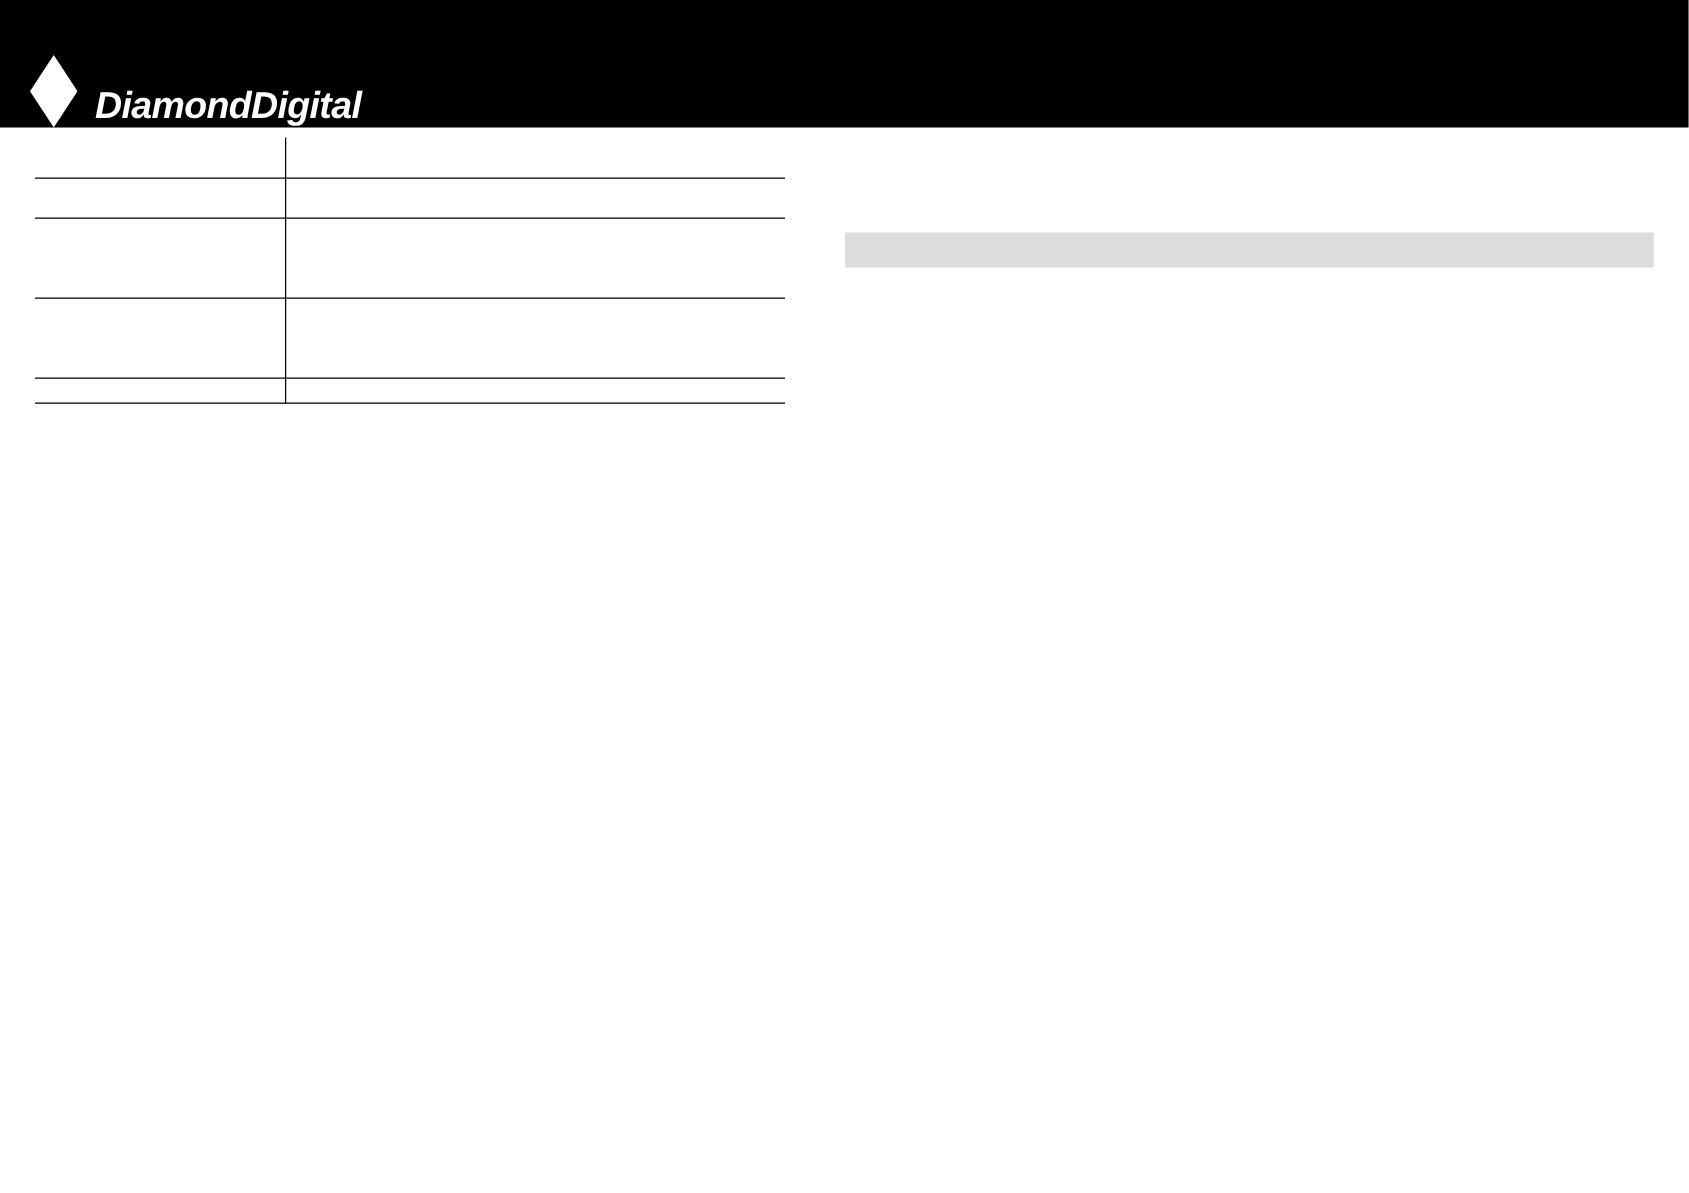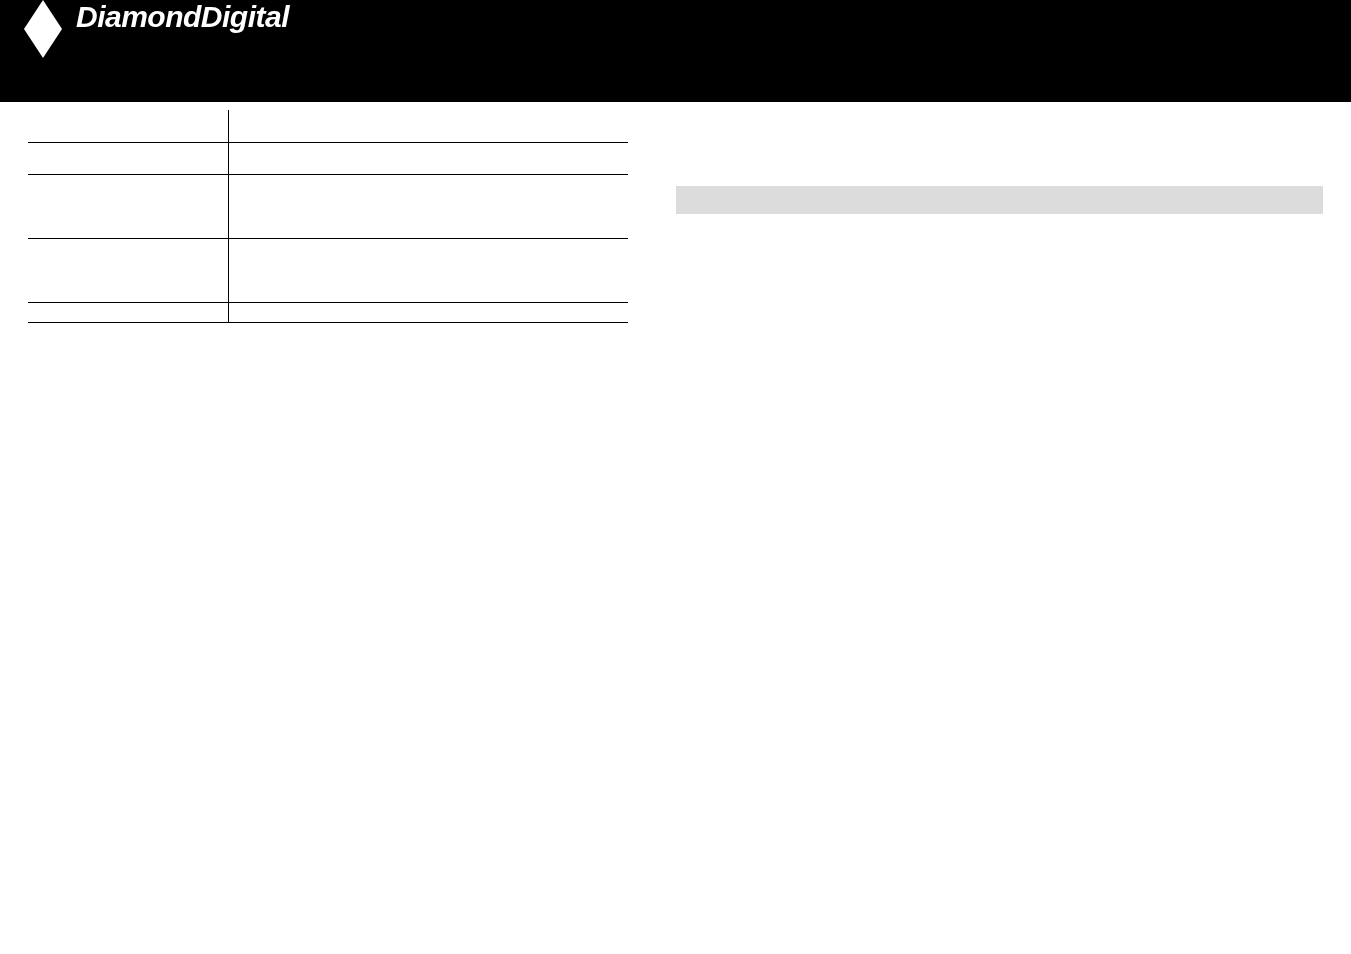--- a/index.html
+++ b/index.html
@@ -3,21 +3,21 @@
 <meta charset="utf-8">
 <style>
   * { box-sizing: border-box; margin: 0; padding: 0; }
   html, body { width: 1351px; height: 954px; background: #fff; font-family: Arial, Helvetica, sans-serif; }
   
   .header {
     width: 100%;
     height: 102px;
     background: #000;
     display: flex;
-    align-items: flex-start;
+    align-items: flex-end;
     padding-left: 24px;
   }
   
   .diamond-icon {
     width: 38px;
     height: 58px;
     position: relative;
     margin-right: 14px;
   }
   .diamond-icon svg { width: 100%; height: 100%; }

